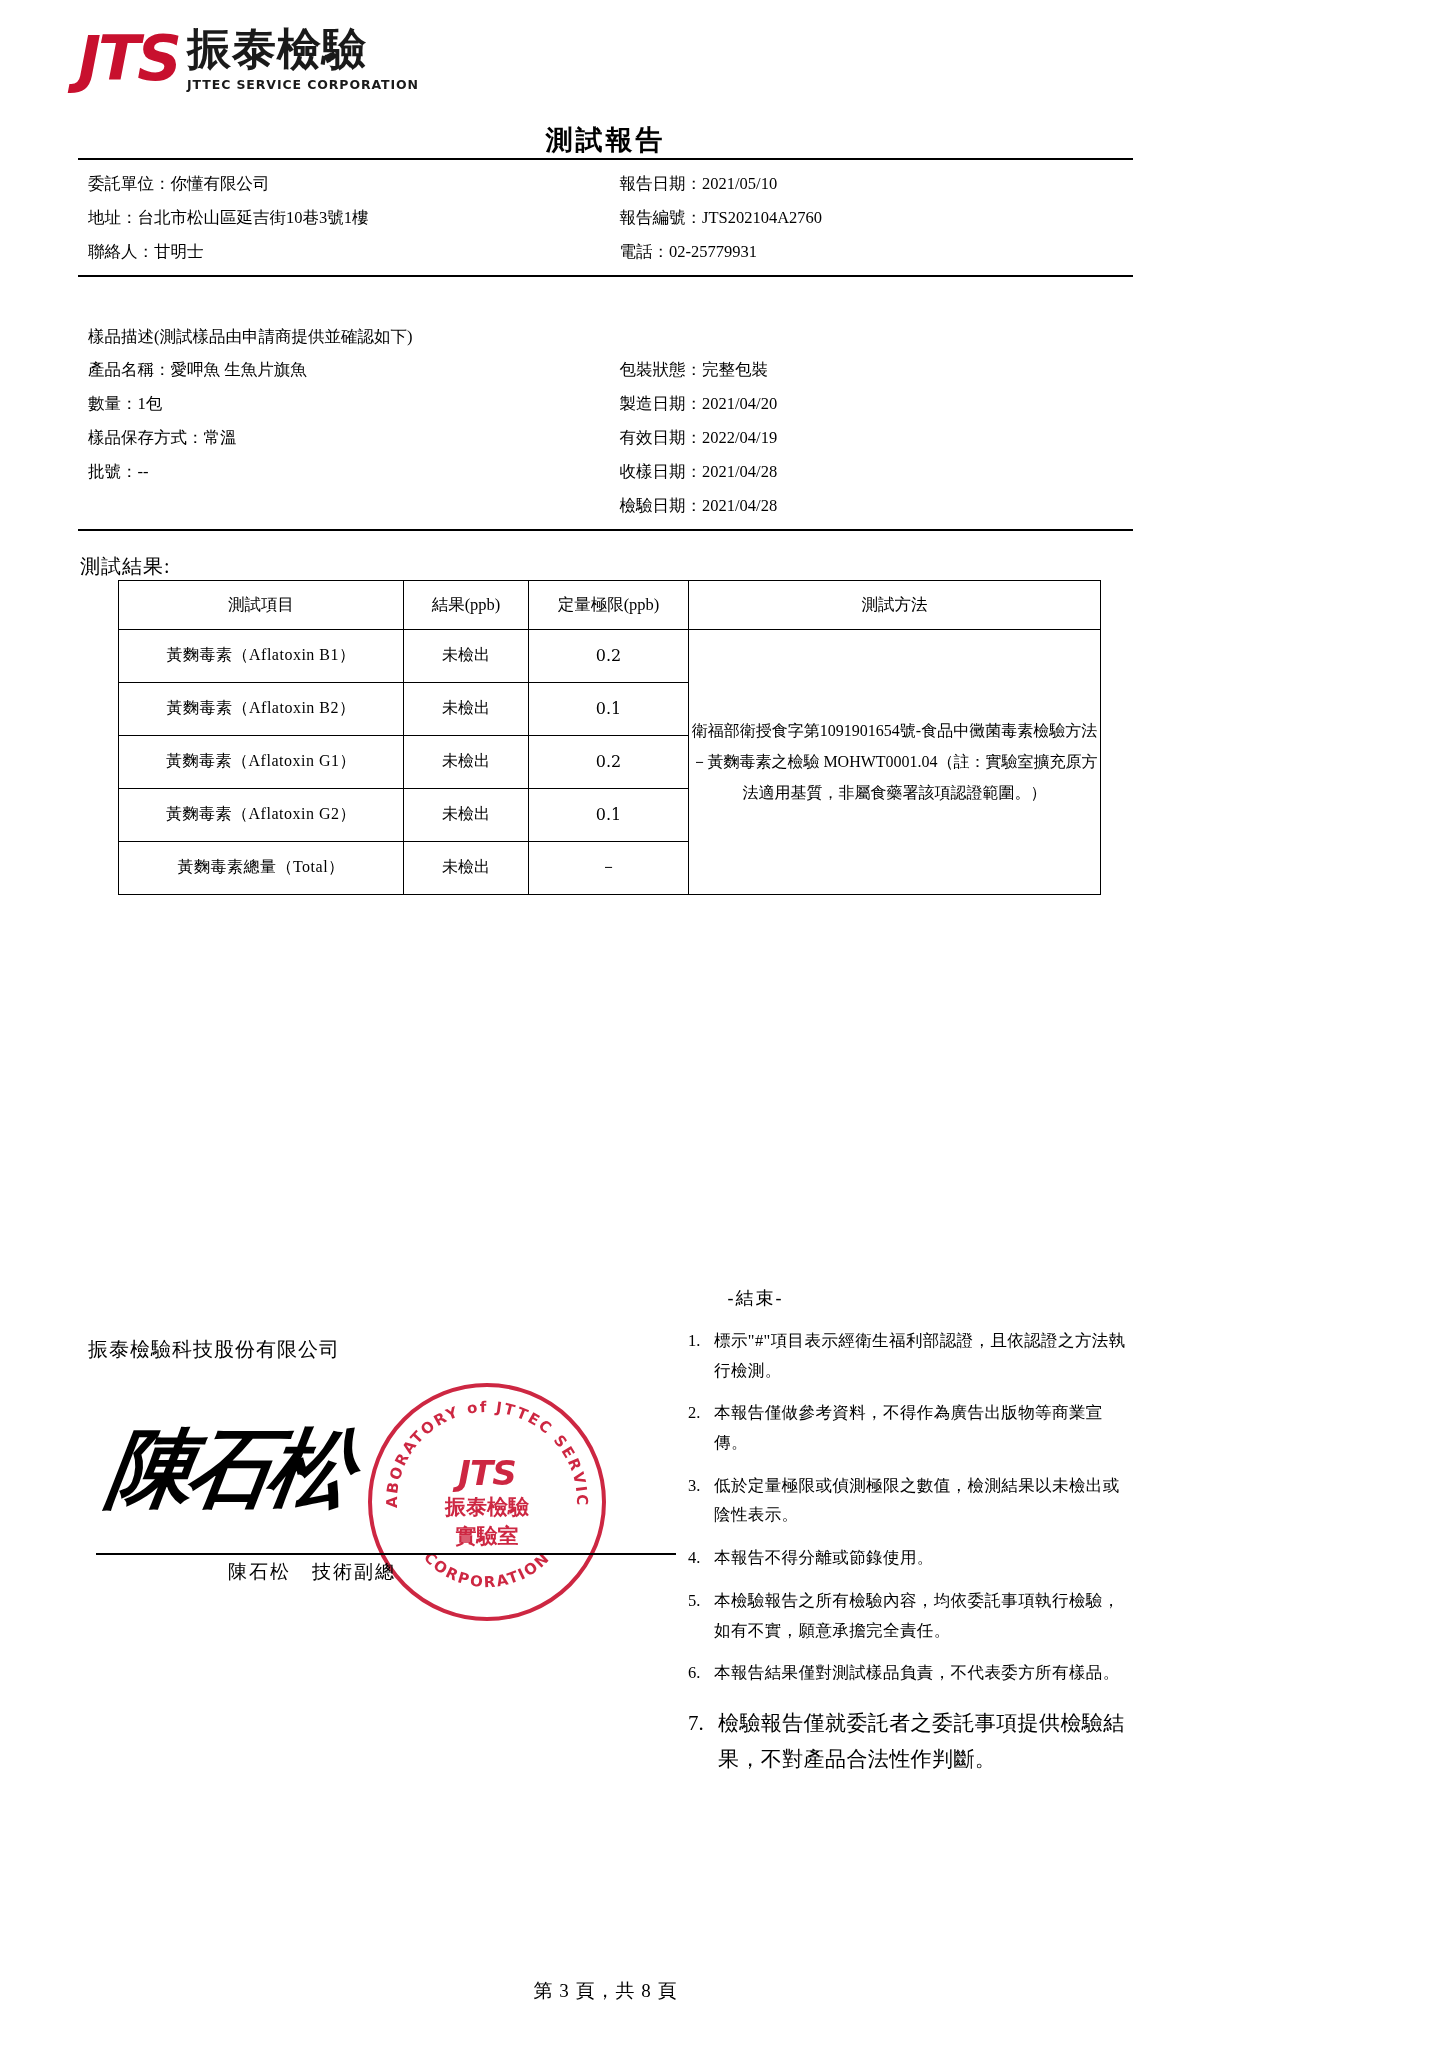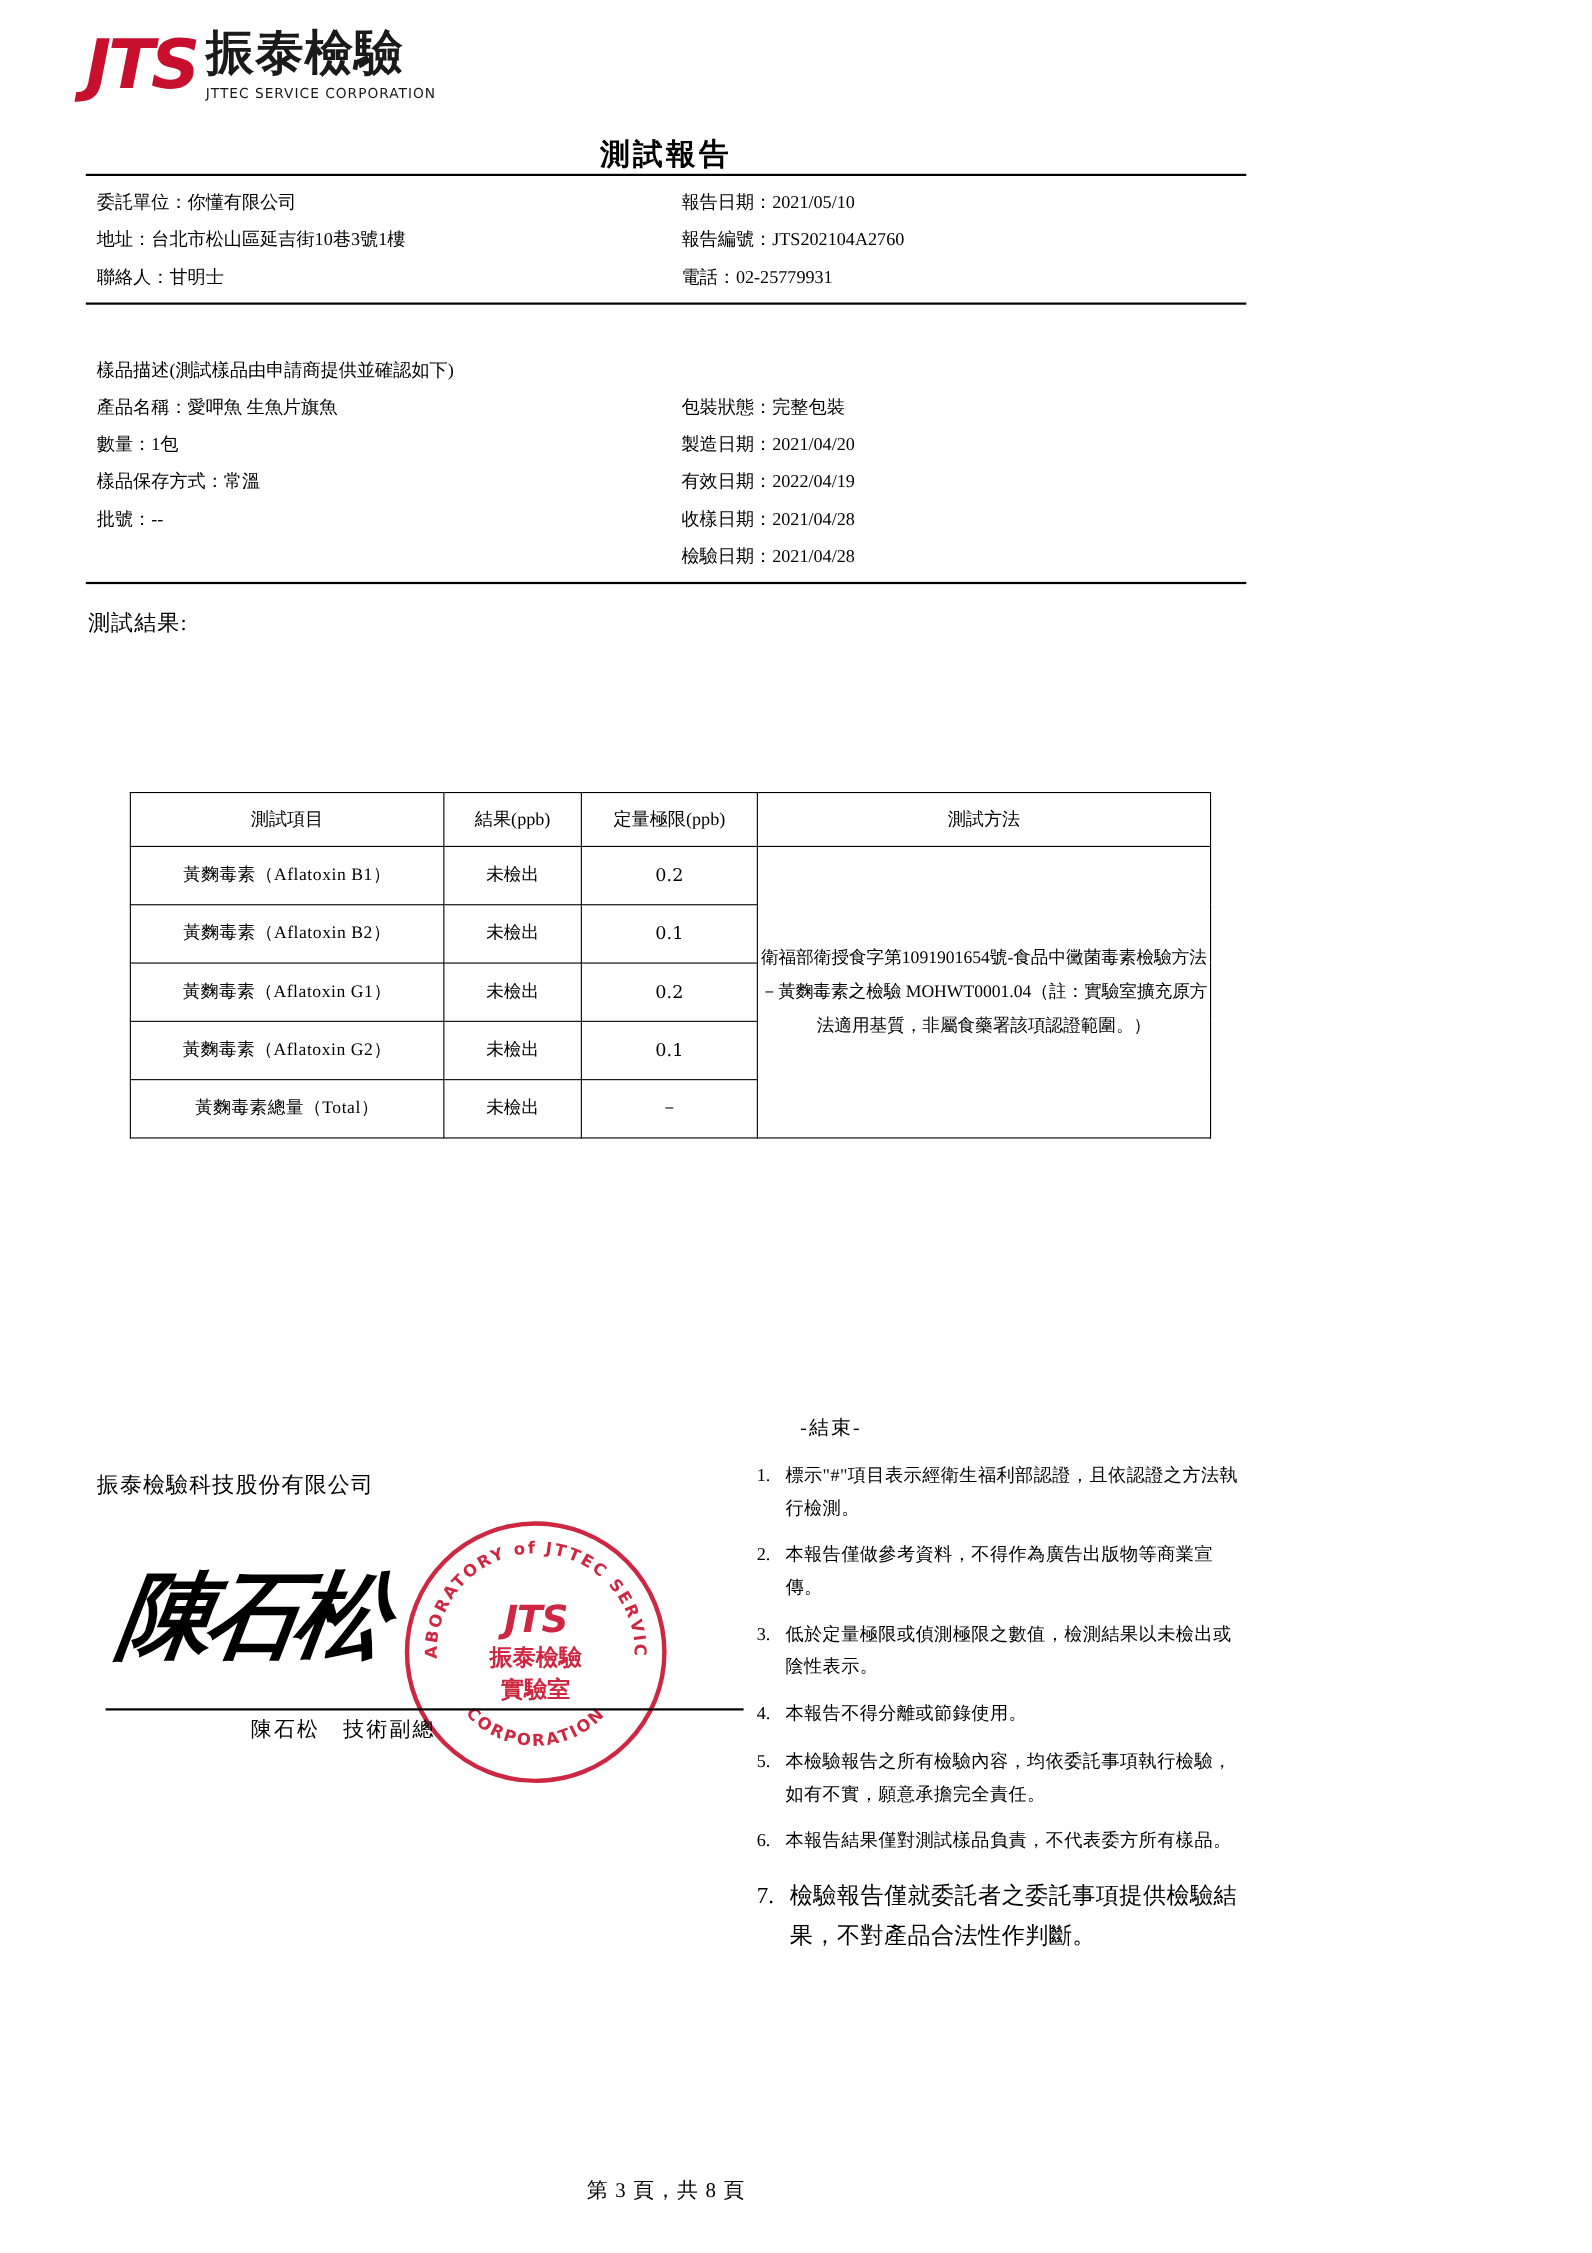--- a/index.html
+++ b/index.html
@@ -54,21 +54,21 @@
     font-family: "DejaVu Sans", sans-serif;
     font-size: 44px;
     font-weight: bold;
     color: #1a1a1a;
     line-height: 1.05;
     letter-spacing: 1px;
   }
   .logo-en {
     font-family: "DejaVu Sans", sans-serif;
     font-size: 12.5px;
-    font-weight: normal;
+    font-weight: bold;
     color: #1a1a1a;
     letter-spacing: 0.9px;
     margin-top: 5px;
   }
   .header-info {
     flex: 1;
     padding-top: 4px;
     font-family: "DejaVu Sans", sans-serif;
   }
   .hi-line1 {
@@ -122,21 +122,20 @@
   
   .results-label {
     font-size: 20px;
     margin-top: 22px;
     margin-left: 2px;
     letter-spacing: 1px;
   }
 
   
   .table-wrap {
-    margin-top: 140px;
     padding: 0 32px 0 40px;
   }
   table.results {
     border-collapse: collapse;
     width: 100%;
     table-layout: fixed;
   }
   table.results th,
   table.results td {
     border: 1px solid #000;

